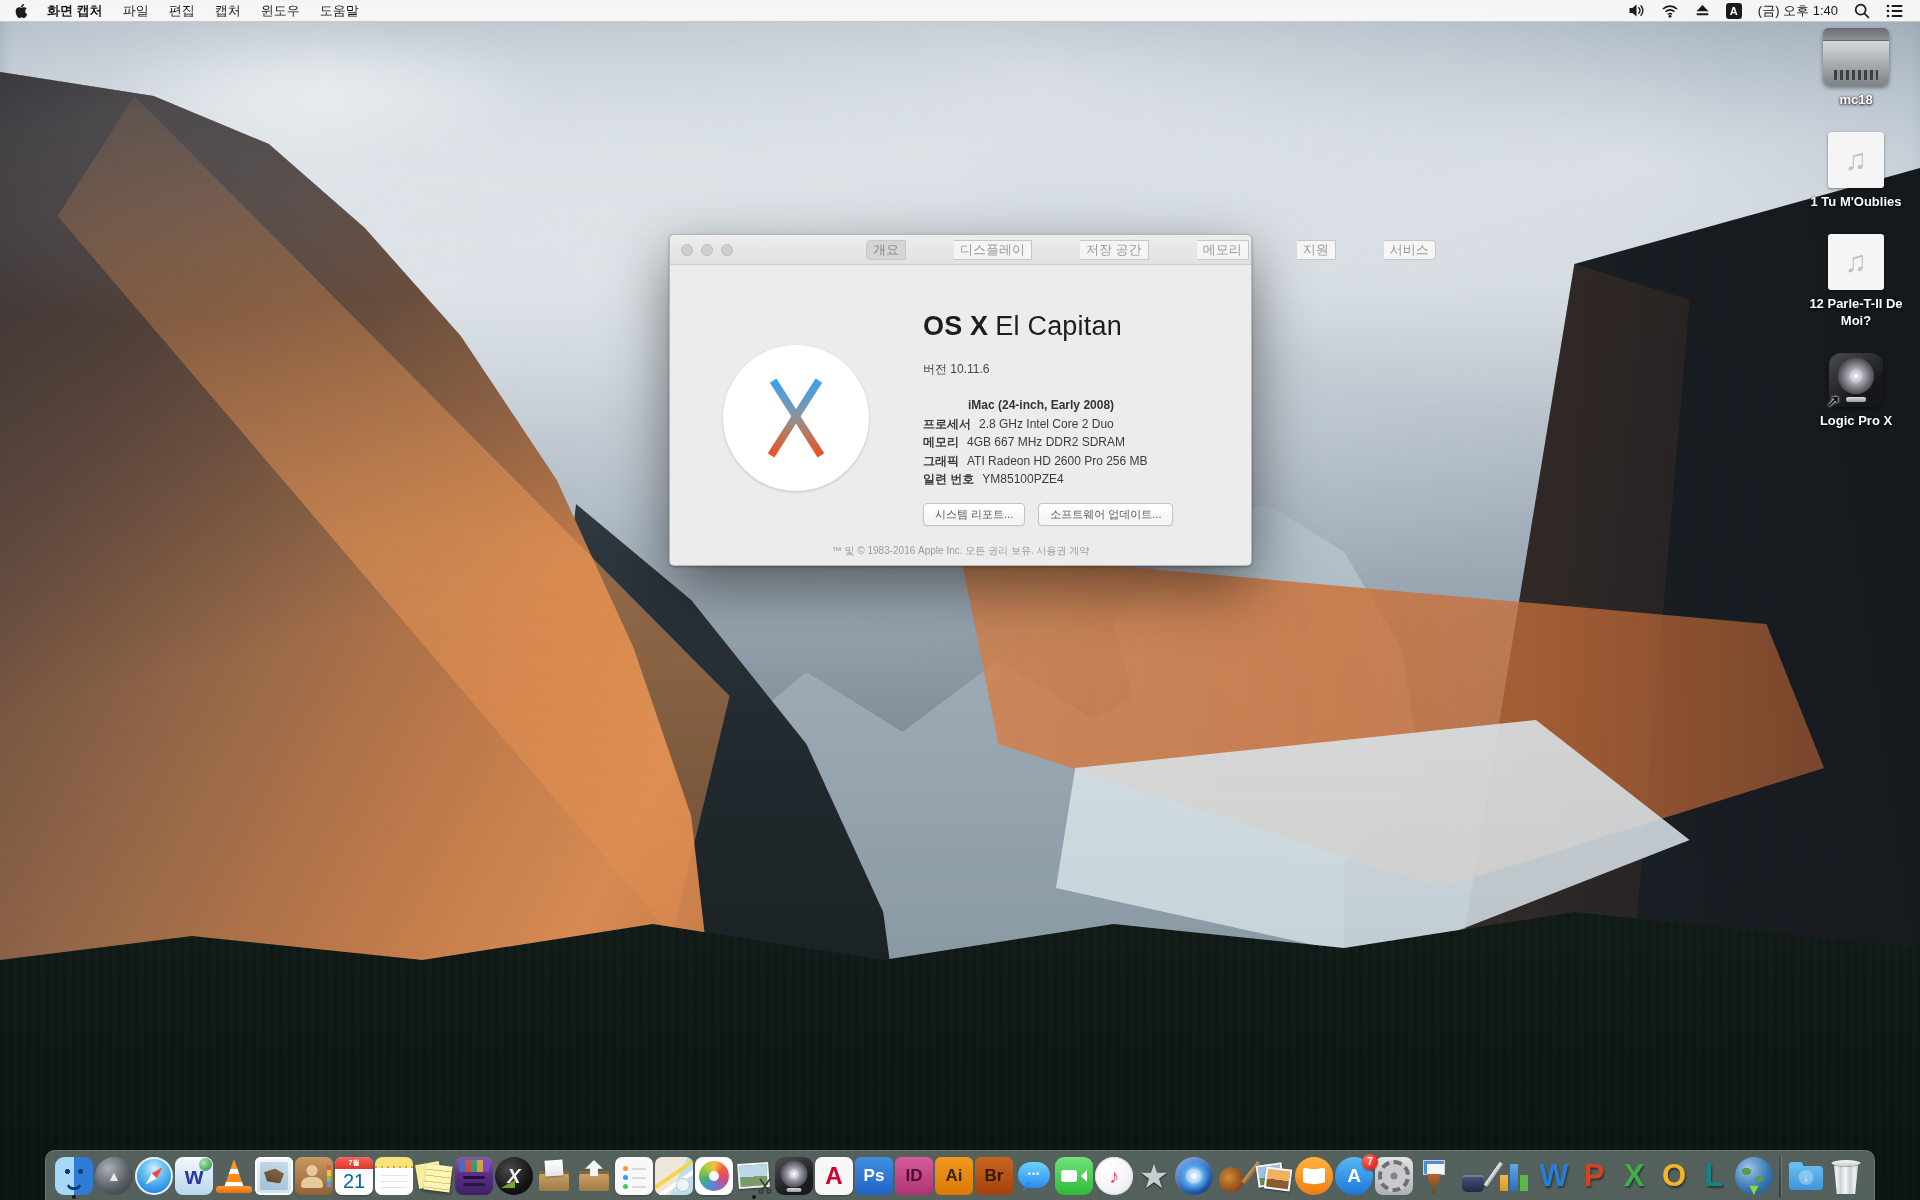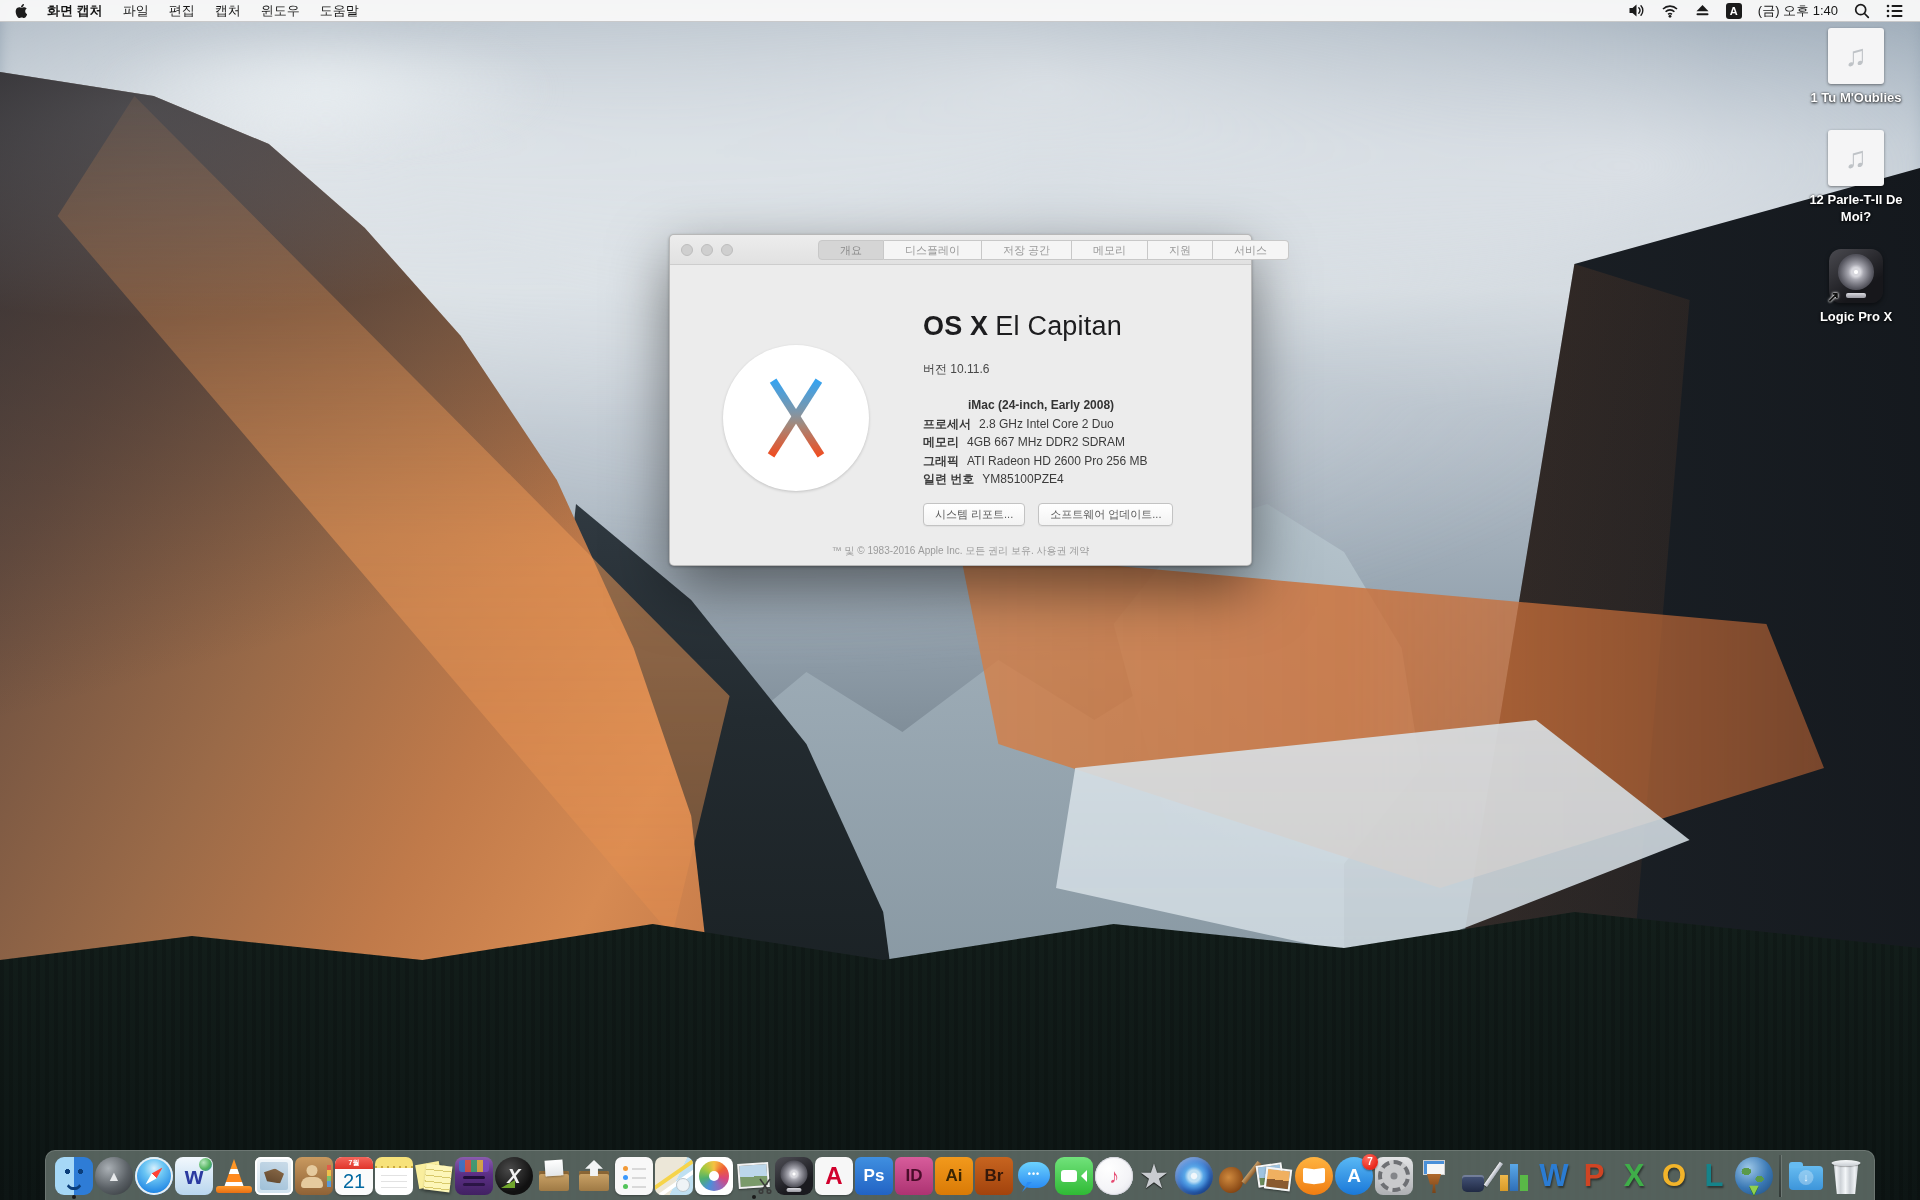--- a/index.html
+++ b/index.html
@@ -86,22 +86,22 @@
 
   
   #about-window { position:absolute; left:669px; top:234px; width:583px; height:332px; z-index:20;
     background:#ececec; border-radius:5px; border:1px solid rgba(0,0,0,.22);
     box-shadow:0 22px 60px rgba(0,0,0,.5), 0 1px 3px rgba(0,0,0,.3); }
   .titlebar { position:relative; height:30px; border-radius:5px 5px 0 0;
     background:linear-gradient(180deg,#ededed,#e1e1e1); border-bottom:1px solid #cdcdcd; }
   .traffic { position:absolute; top:9px; left:11px; display:flex; gap:8px; }
   .tl-btn { width:12px; height:12px; border-radius:50%; background:#cfcfcf; border:1px solid #bdbdbd; }
   .tabs { position:absolute; left:148px; top:5px; display:flex; height:20px; }
-  .tab { font-size:11px; color:#9a9a9a; background:#f5f5f5; border:1px solid #c8c8c8;
-    border-left:none; padding:0 21px; display:flex; align-items:center; white-space:nowrap; }
+  .tab { font-size:13px; color:#9a9a9a; background:#f5f5f5; border:1px solid #c8c8c8;
+    border-left:none; padding:0 6px; display:flex; align-items:center; white-space:nowrap;margin-left:48px; }
   .tab:first-child { border-left:1px solid #c8c8c8; border-radius:4px 0 0 4px; }
   .tab:last-child { border-radius:0 4px 4px 0; }
   .tab.sel { background:#d5d5d5; color:#8a8a8a; }
   .win-body { position:relative; height:301px; }
   .os-logo { position:absolute; left:53px; top:80px; width:146px; height:146px; border-radius:50%;
     background:#fff; box-shadow:0 1px 3px rgba(0,0,0,.18); display:flex; align-items:center; justify-content:center; }
   .win-info { position:absolute; left:253px; top:46px; width:315px; }
   .os-title { font-size:27px; color:#1d1d1f; letter-spacing:.2px; }
   .os-title .bold { font-weight:700; }
   .os-title .light { font-weight:300; margin-left:7px; }
@@ -333,20 +333,24 @@
   <div class="wp-ridge-mid"></div>
   <div class="wp-cliff-left"></div>
   <div class="wp-cliff-left-shade"></div>
   <div class="wp-cliff-glow"></div>
   <div class="wp-forest"></div>
   <div class="wp-forest-tex"></div>
 </div>
 
 <div id="desktop-icons">
   <div class="di-item">
+    <div class="di-hdd"></div>
+    <div class="di-label">mc18</div>
+  </div>
+  <div class="di-item">
     <div class="di-audio">
         <span>♫</span>
       </div>
     <div class="di-label">1 Tu M'Oublies</div>
   </div>
   <div class="di-item">
     <div class="di-audio">
         <span>♫</span>
       </div>
     <div class="di-label">12 Parle-T-Il De Moi?</div>

